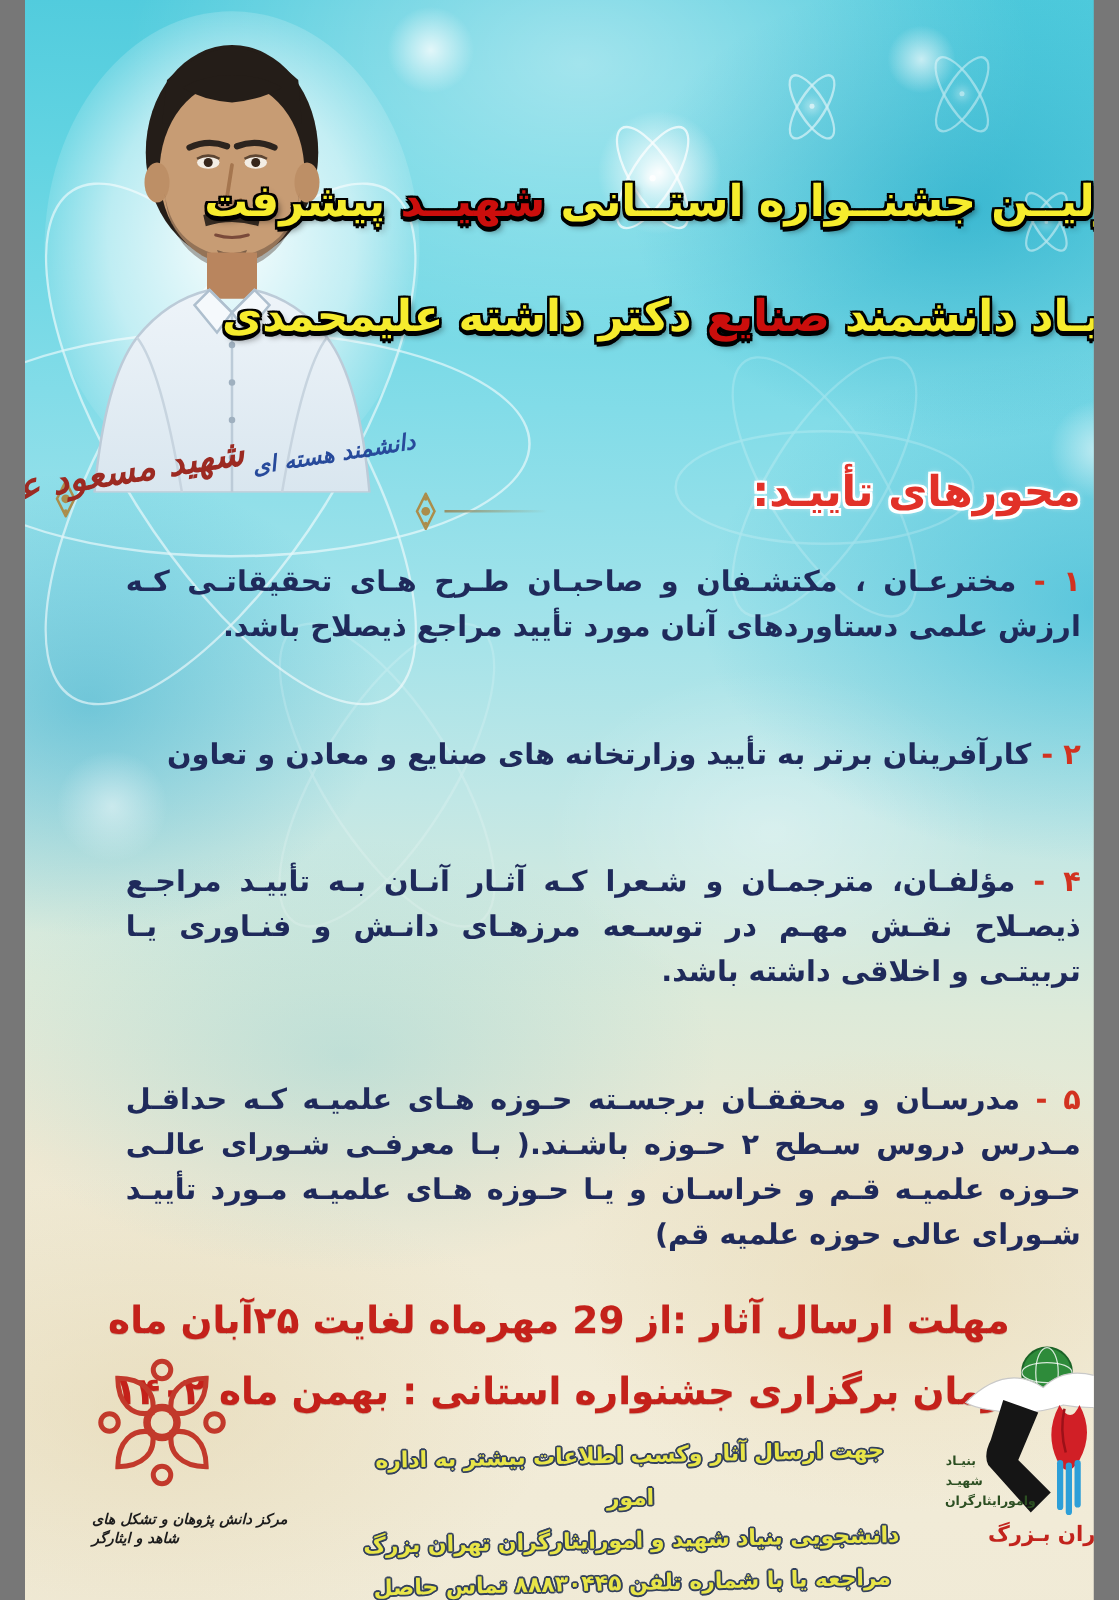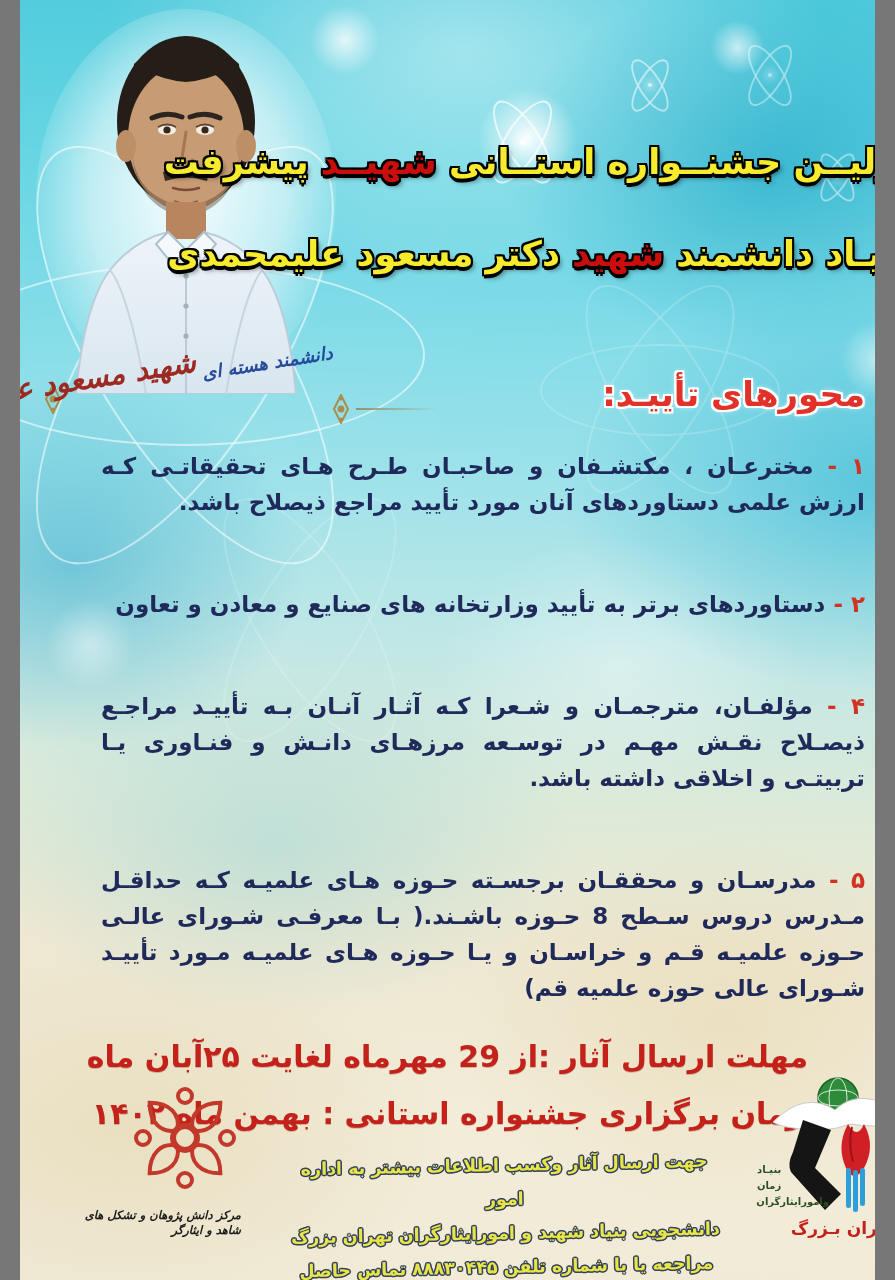--- a/index.html
+++ b/index.html
@@ -64,21 +64,21 @@
   .deadline{ position:absolute; left:0; right:0; top:1028px; text-align:center; direction:rtl;}
   .deadline div{ font-size:30px; font-weight:bold; color:#c4211a; line-height:57px;
     text-shadow:0 1px 0 rgba(120,20,10,.25);}
   
   .contact{ position:absolute; left:263px; top:1148px; width:445px; text-align:center;
     direction:rtl; transform:rotate(-1.2deg);}
   .contact div{ font-size:17.5px; font-weight:bold; color:#e8e548; line-height:34px;
     text-shadow:1.5px 0 #33415e,-1.5px 0 #33415e,0 1.5px #33415e,0 -1.5px #33415e,
       1px 1px #33415e,-1px -1px #33415e,1px -1px #33415e,-1px 1px #33415e; }
   
-  .left-logo{ position:absolute; left:43px; top:1082px; width:178px; text-align:right; }
+  .left-logo{ position:absolute; left:54px; top:1082px; width:178px; text-align:left; }
   .left-logo .caption{ margin-top:10px; font-size:11.5px; font-weight:bold; color:#1c1c1c;
     font-style:italic; direction:rtl; line-height:15px;}
   .right-logo{ position:absolute; left:733px; top:1072px; width:155px; height:185px; }
   .rl-name{ position:absolute; left:4px; top:90px; width:72px; text-align:left;
     font-size:10px; font-weight:bold; color:#2c4f22; line-height:16px; direction:rtl;}
   .rl-city{ position:absolute; left:8px; top:146px; width:140px; text-align:right;
     font-size:17px; font-weight:bold; color:#c2231c; direction:rtl;}
 </style>
 </head>
 <body>
@@ -182,22 +182,22 @@
   </div>
 
   <div class="titles">
     <div class="title-line">
       <span>اولیــن جشنــواره استــانی</span>
       <span class="red">شهیــد</span>
       <span>پیشرفت</span>
     </div>
     <div class="title-line">
       <span>بنیـاد دانشمند</span>
-      <span class="red">شهید</span>
-      <span>دکتر مسعود علیمحمدی</span>
+      <span class="red">صنایع</span>
+      <span>دکتر داشته علیمحمدی</span>
     </div>
   </div>
 
   <div class="signature">
     <svg class="ornament orn-left" viewBox="0 0 30 30">
       <path d="M15 1 L22 15 L15 29 L8 15 Z" fill="none" stroke="#ab8d4b" stroke-width="2"></path>
       <circle cx="15" cy="15" r="3.5" fill="#ab8d4b"></circle>
       <circle cx="15" cy="5" r="1.6" fill="#ab8d4b"></circle>
         <circle cx="15" cy="25" r="1.6" fill="#ab8d4b"></circle>
     </svg>
@@ -216,29 +216,29 @@
 
   <div class="section-heading">محورهای تأییـد:</div>
 
   <div class="items">
     <p class="item">
       <span class="num">۱ -</span>
       <span>مخترعـان ، مکتشـفان و صاحبـان طـرح هـای تحقیقاتـی کـه ارزش علمی دستاوردهای آنان مورد تأیید مراجع ذیصلاح باشد.</span>
     </p>
     <p class="item">
       <span class="num">۲ -</span>
-      <span>دستاوردهای برتر به تأیید وزارتخانه های صنایع و معادن و تعاون</span>
+      <span>کارآفرینان برتر به تأیید وزارتخانه های صنایع و معادن و تعاون</span>
     </p>
     <p class="item">
       <span class="num">۴ -</span>
       <span>مؤلفـان، مترجمـان و شـعرا کـه آثـار آنـان بـه تأییـد مراجـع ذیصـلاح نقـش مهـم در توسـعه مرزهـای دانـش و فنـاوری یـا تربیتـی و اخلاقی داشته باشد.</span>
     </p>
     <p class="item">
       <span class="num">۵ -</span>
-      <span>مدرسـان و محققـان برجسـته حـوزه هـای علمیـه کـه حداقـل مـدرس دروس سـطح 8 حـوزه باشـند.( بـا معرفـی شـورای عالـی حـوزه علمیـه قـم و خراسـان و یـا حـوزه هـای علمیـه مـورد تأییـد شـورای عالی حوزه علمیه قم)</span>
+      <span>مدرسـان و محققـان برجسـته حـوزه هـای علمیـه کـه حداقـل مـدرس دروس سـطح ۲ حـوزه باشـند.( بـا معرفـی شـورای عالـی حـوزه علمیـه قـم و خراسـان و یـا حـوزه هـای علمیـه مـورد تأییـد شـورای عالی حوزه علمیه قم)</span>
     </p>
   </div>
 
   <div class="deadline">
     <div>مهلت ارسال آثار :از 29 مهرماه لغایت ۲۵آبان ماه</div>
     <div>زمان برگزاری جشنواره استانی : بهمن ماه ۱۴۰۲</div>
   </div>
 
   <div class="contact">
     <div>جهت ارسال آثار وکسب اطلاعات بیشتر به اداره امور</div>
@@ -275,18 +275,18 @@
       <path d="M95,52 Q83,74 93,96 Q101,112 111,96 Q123,74 111,52 Q104,68 95,52 Z" fill="#d11f26"></path>
       <path d="M99,55 Q95,72 100,90" stroke="#9c1118" stroke-width="2" fill="none"></path>
       <g fill="#2d9fd8">
         <rect x="93" y="96" width="5" height="40" rx="2.5"></rect>
         <rect x="100" y="98" width="5" height="42" rx="2.5"></rect>
         <rect x="107" y="96" width="5" height="38" rx="2.5"></rect>
       </g>
     </svg>
     <div class="rl-name">
       <div>بنیـاد</div>
-      <div>زمان</div>
+      <div>شهیـد</div>
       <div>وامورایثارگران</div>
     </div>
     <div class="rl-city">تهـران بـزرگ</div>
   </div>
 </div>
 
 </body></html>

